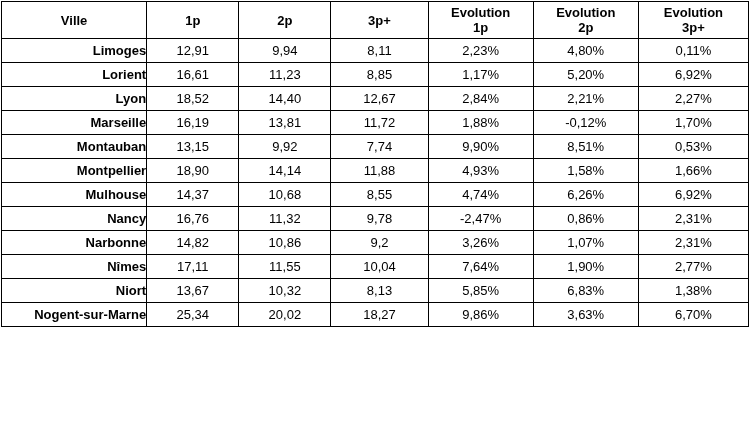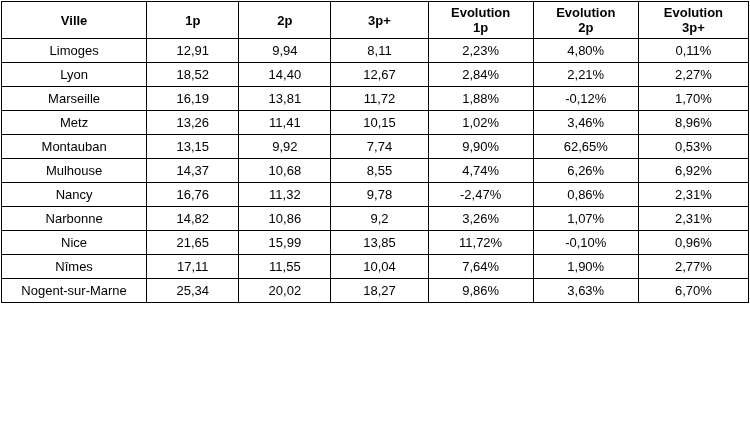--- a/index.html
+++ b/index.html
@@ -39,21 +39,22 @@
   }
   table.price-table thead th {
     font-weight: bold;
     height: 36px;
     font-size: 13px;
   }
   table.price-table thead th .hdr-line {
     display: block;
   }
   table.price-table tbody td.city {
-    font-weight: normal;
+    font-weight: bold;
+    text-align: right;
   }
   
   col.c-city   { width: 145px; }
   col.c-1p     { width:  92px; }
   col.c-2p     { width:  92px; }
   col.c-3p     { width:  97px; }
   col.c-e1p    { width: 105px; }
   col.c-e2p    { width: 105px; }
   col.c-e3p    { width: 110px; }
 </style>
@@ -103,54 +104,63 @@
         <tr>
           <td class="city">Limoges</td>
           <td>12,91</td>
           <td>9,94</td>
           <td>8,11</td>
           <td>2,23%</td>
           <td>4,80%</td>
           <td>0,11%</td>
         </tr>
         <tr>
+          <td class="city">Lorient</td>
+          <td>16,61</td>
+          <td>11,23</td>
+          <td>8,85</td>
+          <td>1,17%</td>
+          <td>5,20%</td>
+          <td>6,92%</td>
+        </tr>
+        <tr>
           <td class="city">Lyon</td>
           <td>18,52</td>
           <td>14,40</td>
           <td>12,67</td>
           <td>2,84%</td>
           <td>2,21%</td>
           <td>2,27%</td>
         </tr>
         <tr>
           <td class="city">Marseille</td>
           <td>16,19</td>
           <td>13,81</td>
           <td>11,72</td>
           <td>1,88%</td>
           <td>-0,12%</td>
           <td>1,70%</td>
         </tr>
         <tr>
-          <td class="city">Metz</td>
-          <td>13,26</td>
-          <td>11,41</td>
-          <td>10,15</td>
-          <td>1,02%</td>
-          <td>3,46%</td>
-          <td>8,96%</td>
-        </tr>
-        <tr>
           <td class="city">Montauban</td>
           <td>13,15</td>
           <td>9,92</td>
           <td>7,74</td>
           <td>9,90%</td>
-          <td>62,65%</td>
+          <td>8,51%</td>
           <td>0,53%</td>
+        </tr>
+        <tr>
+          <td class="city">Montpellier</td>
+          <td>18,90</td>
+          <td>14,14</td>
+          <td>11,88</td>
+          <td>4,93%</td>
+          <td>1,58%</td>
+          <td>1,66%</td>
         </tr>
         <tr>
           <td class="city">Mulhouse</td>
           <td>14,37</td>
           <td>10,68</td>
           <td>8,55</td>
           <td>4,74%</td>
           <td>6,26%</td>
           <td>6,92%</td>
         </tr>
@@ -166,38 +176,38 @@
         <tr>
           <td class="city">Narbonne</td>
           <td>14,82</td>
           <td>10,86</td>
           <td>9,2</td>
           <td>3,26%</td>
           <td>1,07%</td>
           <td>2,31%</td>
         </tr>
         <tr>
-          <td class="city">Nice</td>
-          <td>21,65</td>
-          <td>15,99</td>
-          <td>13,85</td>
-          <td>11,72%</td>
-          <td>-0,10%</td>
-          <td>0,96%</td>
-        </tr>
-        <tr>
           <td class="city">Nîmes</td>
           <td>17,11</td>
           <td>11,55</td>
           <td>10,04</td>
           <td>7,64%</td>
           <td>1,90%</td>
           <td>2,77%</td>
         </tr>
         <tr>
+          <td class="city">Niort</td>
+          <td>13,67</td>
+          <td>10,32</td>
+          <td>8,13</td>
+          <td>5,85%</td>
+          <td>6,83%</td>
+          <td>1,38%</td>
+        </tr>
+        <tr>
           <td class="city">Nogent-sur-Marne</td>
           <td>25,34</td>
           <td>20,02</td>
           <td>18,27</td>
           <td>9,86%</td>
           <td>3,63%</td>
           <td>6,70%</td>
         </tr>
       </tbody>
   </table>

